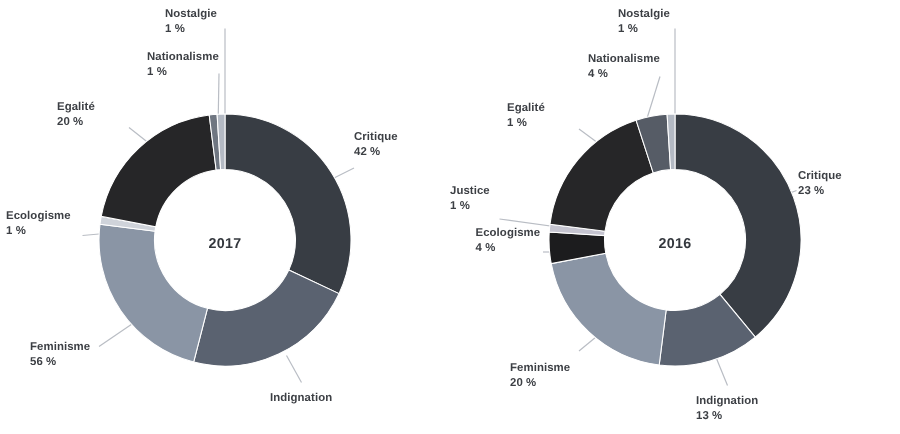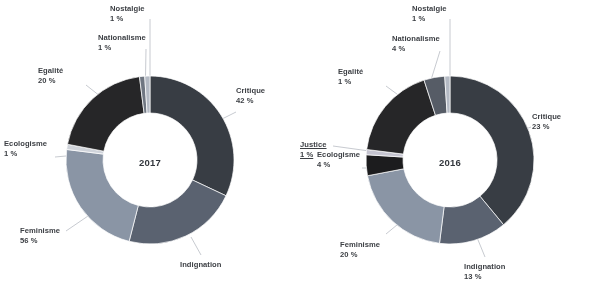--- a/index.html
+++ b/index.html
@@ -196,21 +196,21 @@
     <div class="slice-label align-center" style="left:92px; top:34px; width:95px;">
       <span class="lbl-name">Nationalisme</span>
       <span class="lbl-val">4 %</span>
     </div>
 
     <div class="slice-label align-center" style="left:38px; top:67px; width:64px;">
       <span class="lbl-name">Egalité</span>
       <span class="lbl-val">1 %</span>
     </div>
 
-    <div class="slice-label align-center" style="left:0px; top:140px; width:46px;text-decoration:underline;">
+    <div class="slice-label align-center" style="left:0px; top:122px; width:46px;">
       <span class="lbl-name">Justice</span>
       <span class="lbl-val">1 %</span>
     </div>
 
     <div class="slice-label align-center" style="left:17px; top:150px; width:66px;">
       <span class="lbl-name">Ecologisme</span>
       <span class="lbl-val">4 %</span>
     </div>
 
     <div class="slice-label align-center" style="left:40px; top:240px; width:68px;">

